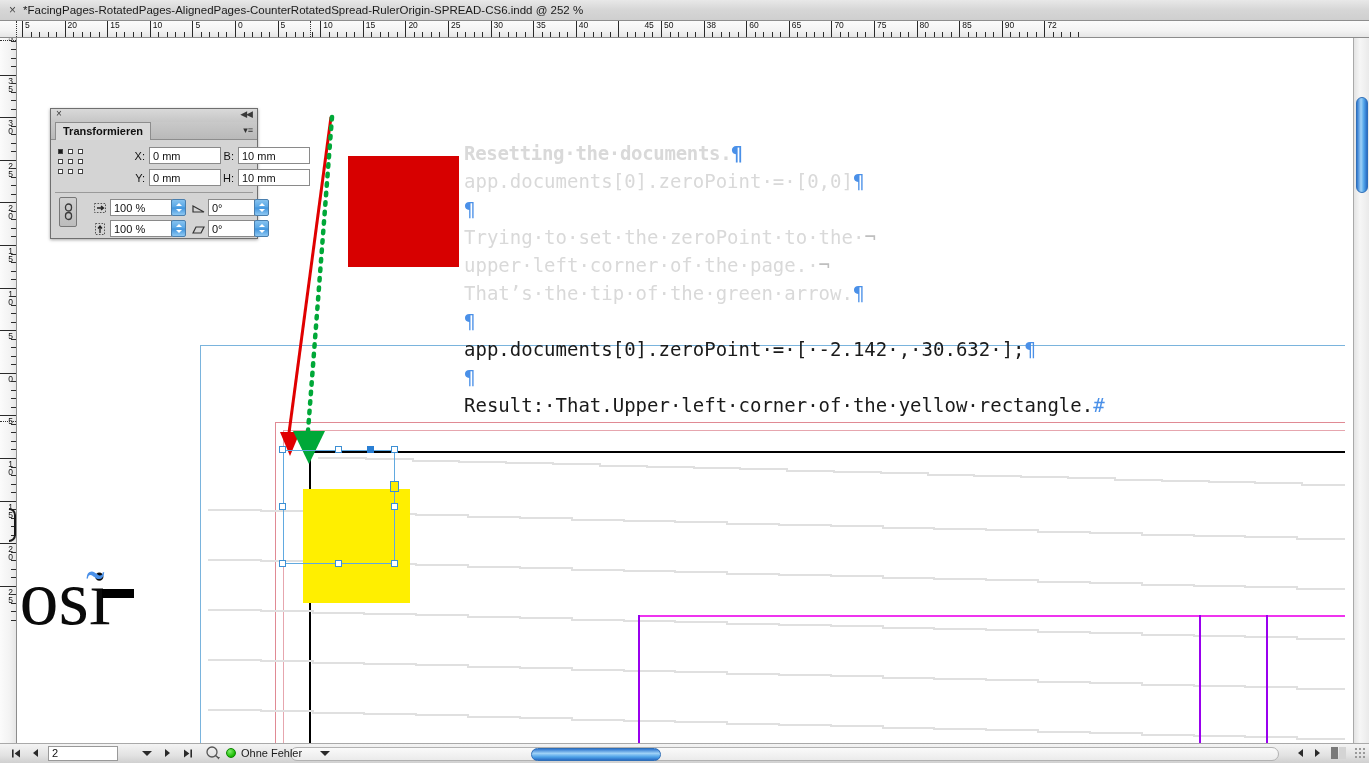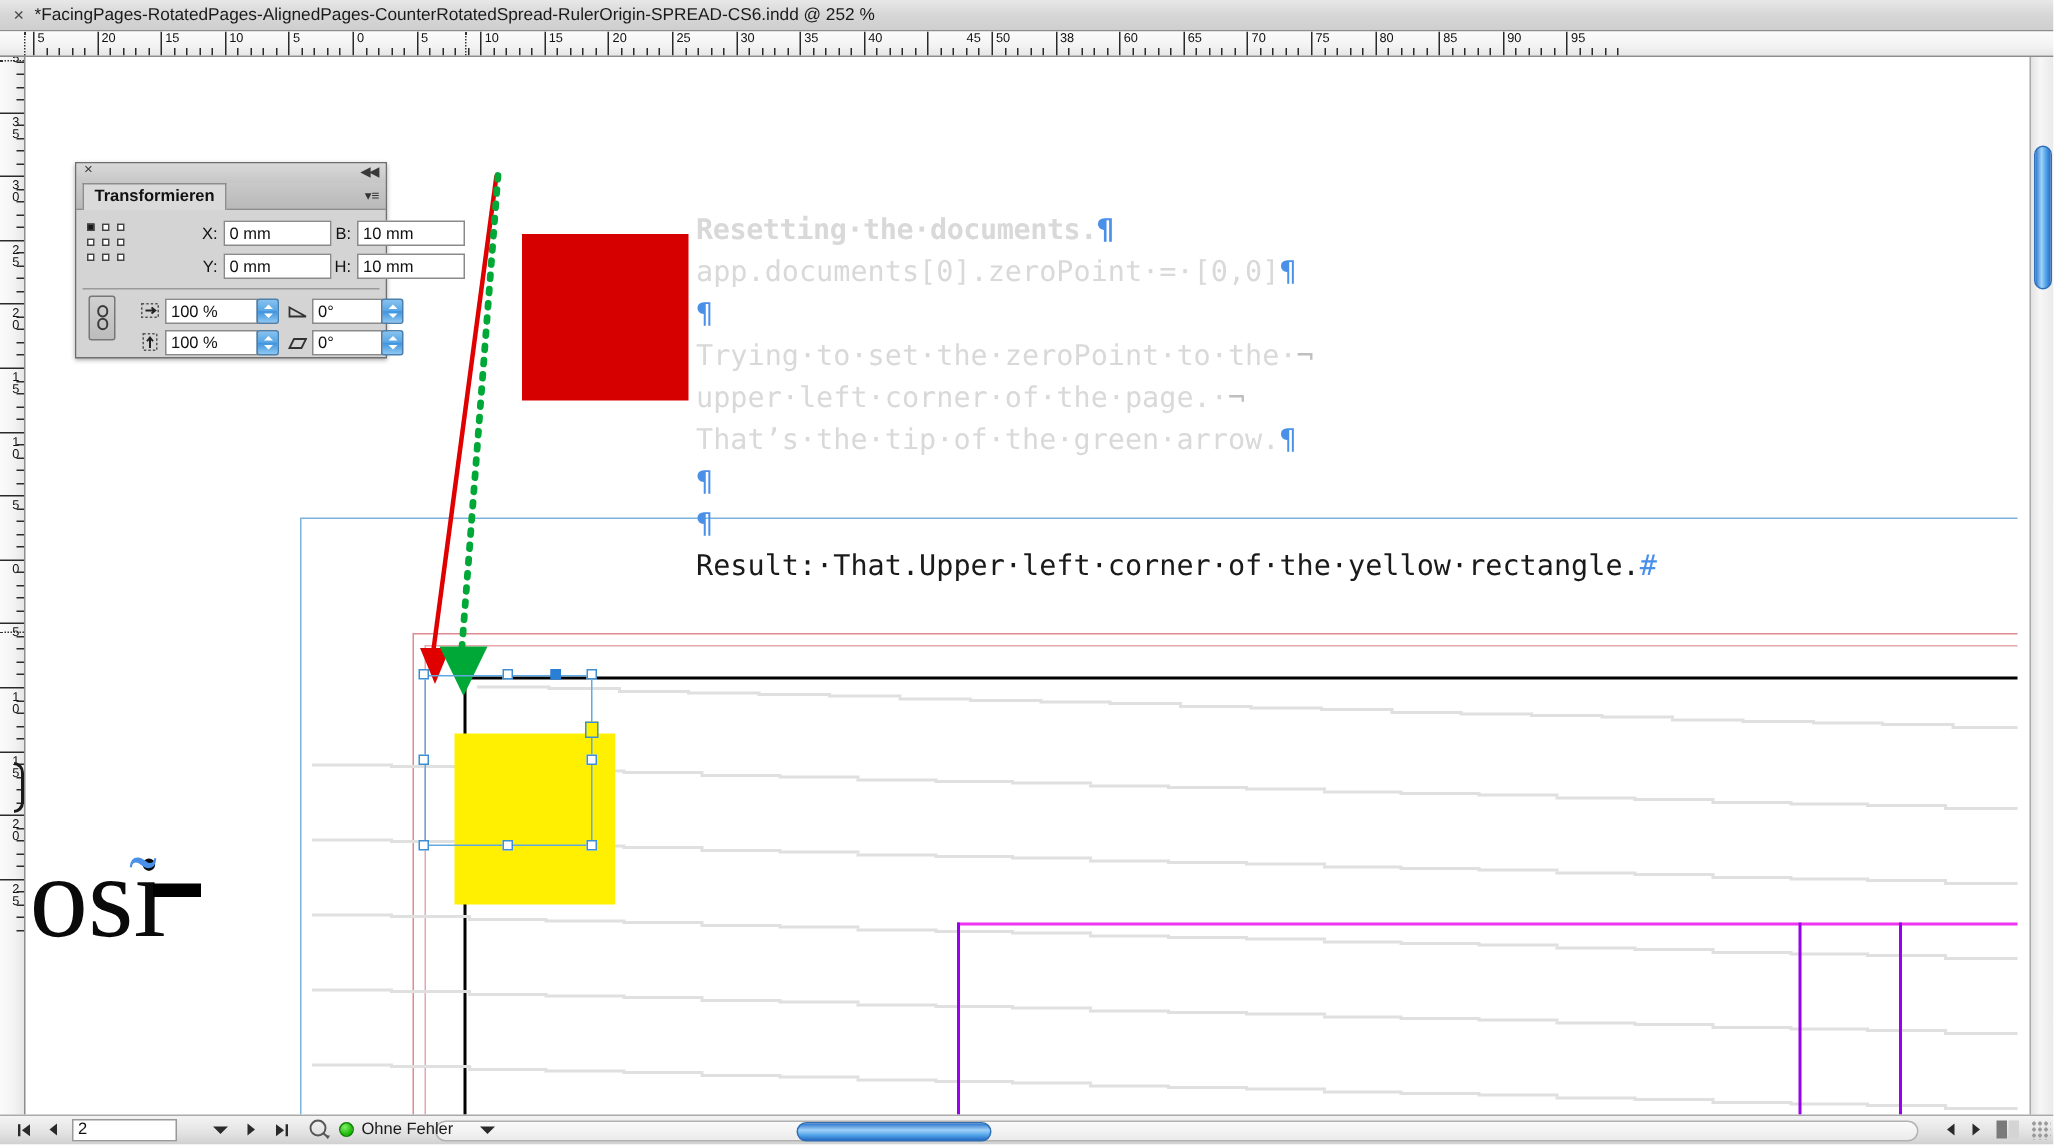--- a/index.html
+++ b/index.html
@@ -432,21 +432,21 @@
       <div class="htick" style="left: 976.24px; height: 5px;"></div>
       <div class="htick" style="left: 984.76px; height: 5px;"></div>
       <div class="htick" style="left: 993.28px; height: 5px;"></div>
       <div class="htick" style="left: 1001.8px; height: 16px;"></div>
       <div class="hnum" style="left: 1002.8px;">90</div>
       <div class="htick" style="left: 1010.32px; height: 5px;"></div>
       <div class="htick" style="left: 1018.84px; height: 5px;"></div>
       <div class="htick" style="left: 1027.36px; height: 5px;"></div>
       <div class="htick" style="left: 1035.88px; height: 5px;"></div>
       <div class="htick" style="left: 1044.4px; height: 16px;"></div>
-      <div class="hnum" style="left: 1045.4px;">95</div>
+      <div class="hnum" style="left: 1045.4px;">72</div>
       <div class="htick" style="left: 1052.92px; height: 5px;"></div>
       <div class="htick" style="left: 1061.44px; height: 5px;"></div>
       <div class="htick" style="left: 1069.96px; height: 5px;"></div>
       <div class="htick" style="left: 1078.48px; height: 5px;"></div>
       <div style="position: absolute; top: 0px; bottom: 0px; width: 1px; border-left: 1px dotted rgb(51, 51, 51); left: 16px;"></div>
       <div style="position: absolute; top: 0px; bottom: 0px; width: 1px; border-left: 1px dotted rgb(51, 51, 51); left: 310px;"></div>
     </div>
 
   <div id="vruler">
       <div class="vnum" style="top: -4px;">5</div>
@@ -717,20 +717,21 @@
     <div class="black-rule" style="left:84px; top:550px; width:32px; height:9px;"></div>
 
     <div id="textlayer">
         <div class="tline t-light-b"><span>Resetting·the·documents.</span><span class="pilcrow">¶</span></div>
         <div class="tline t-light"><span>app.documents[0].zeroPoint·=·[0,0]</span><span class="pilcrow">¶</span></div>
         <div class="tline t-light"><span></span><span class="pilcrow">¶</span></div>
         <div class="tline t-light"><span>Trying·to·set·the·zeroPoint·to·the·</span><span class="pilcrow" style="color: rgb(191, 191, 191);">¬</span></div>
         <div class="tline t-light"><span>upper·left·corner·of·the·page.·</span><span class="pilcrow" style="color: rgb(191, 191, 191);">¬</span></div>
         <div class="tline t-light"><span>That’s·the·tip·of·the·green·arrow.</span><span class="pilcrow">¶</span></div>
         <div class="tline t-dark"><span></span><span class="pilcrow">¶</span></div>
+        <div class="tline t-dark"><span>app.documents[0].zeroPoint·=·[·-2.142·,·30.632·];</span><span class="pilcrow">¶</span></div>
         <div class="tline t-dark"><span></span><span class="pilcrow">¶</span></div>
         <div class="tline t-dark"><span>Result:·That.Upper·left·corner·of·the·yellow·rectangle.</span><span class="pilcrow" style="color: rgb(74, 144, 232);">#</span></div>
       </div>
 
   </div>
 
   <div id="vscroll">
     <div class="thumb"></div>
   </div>
 

